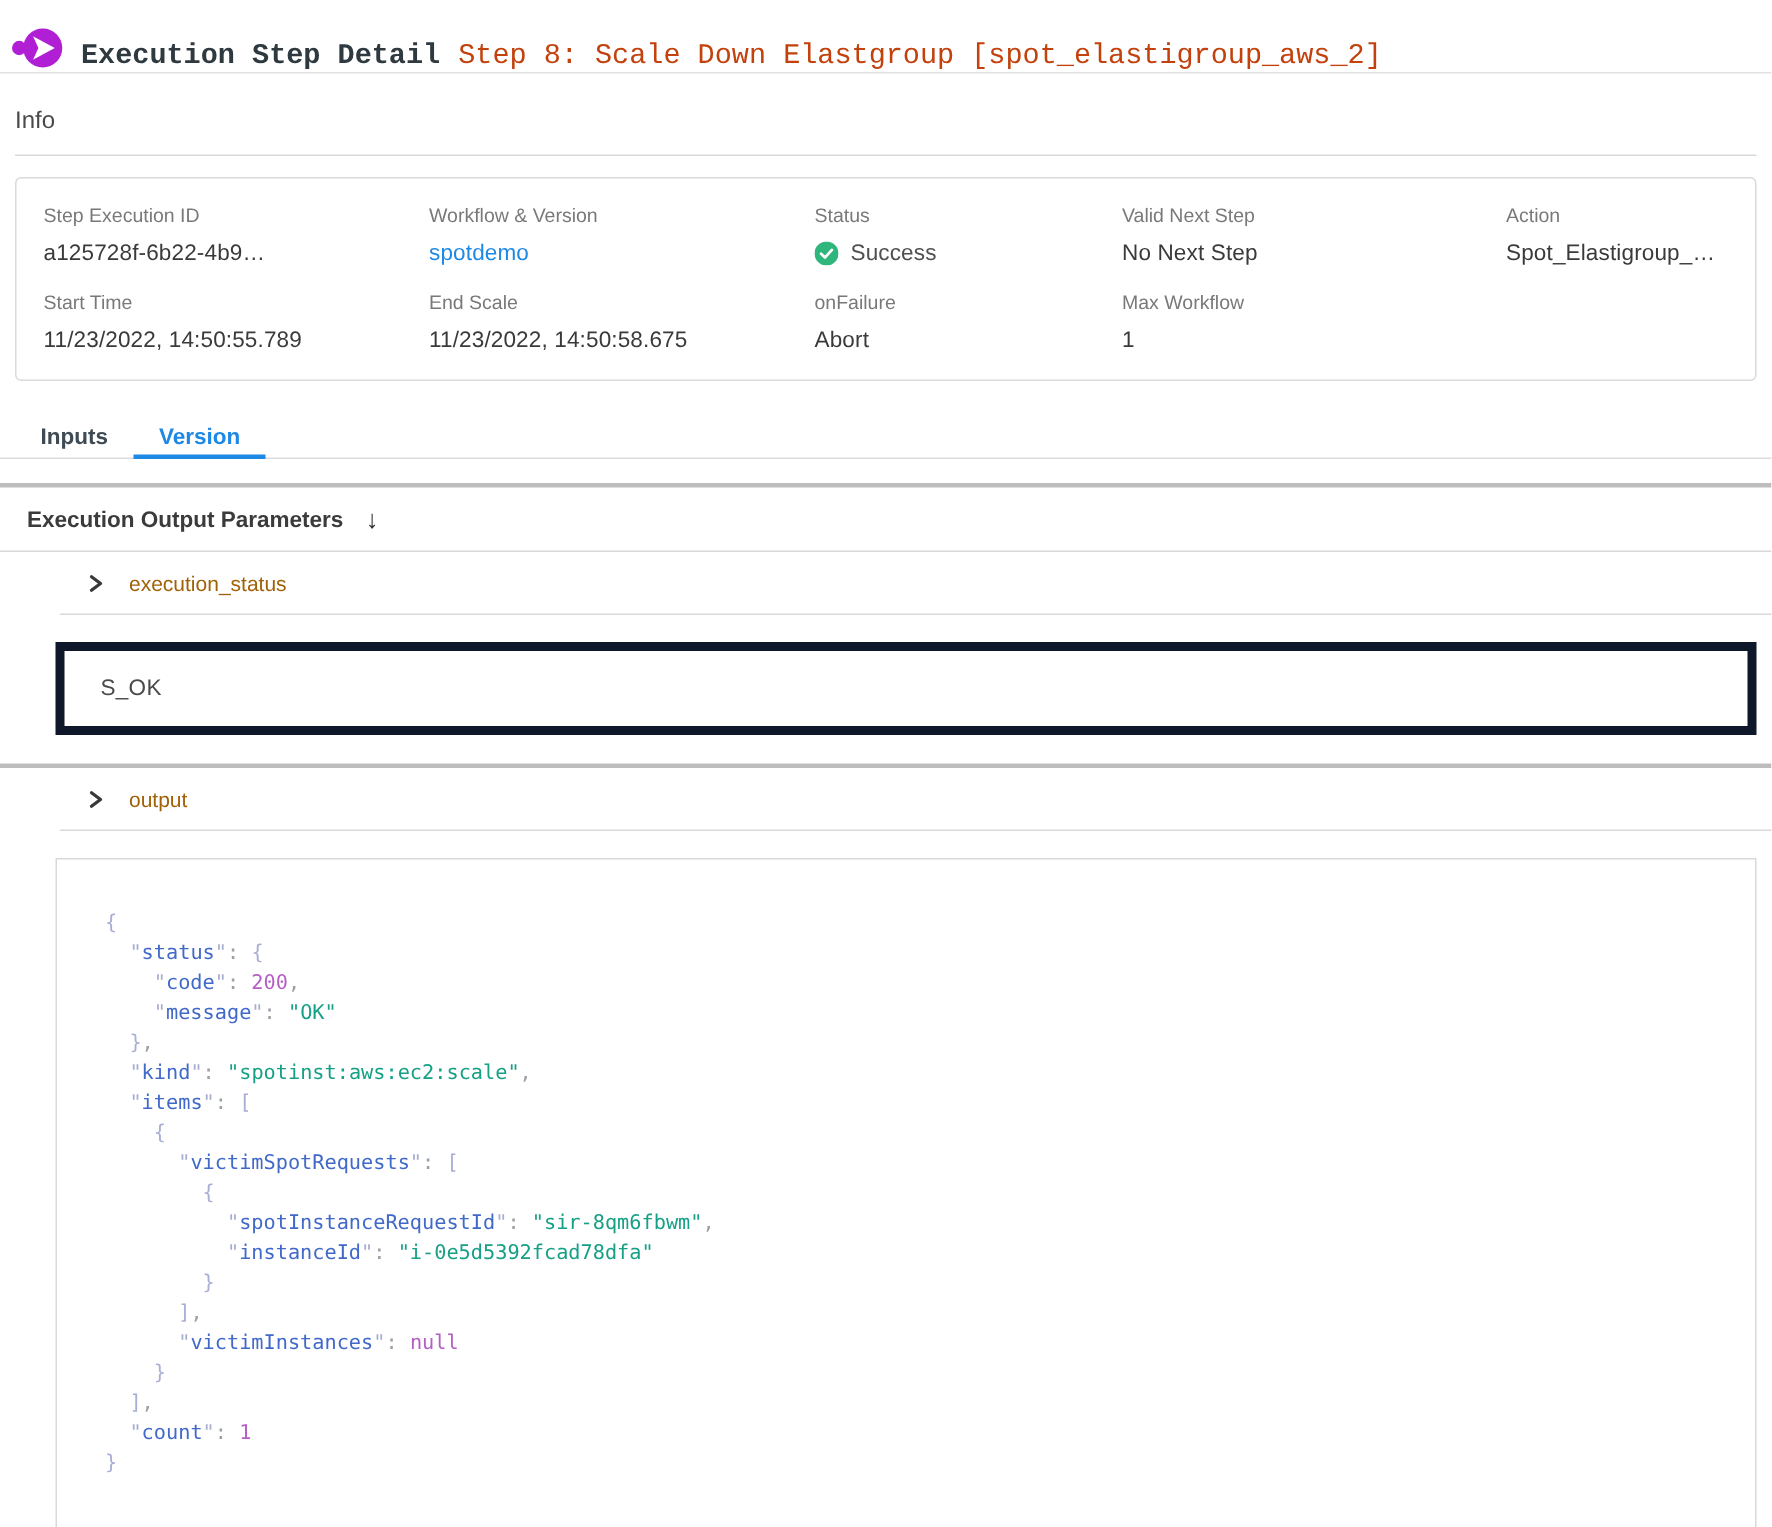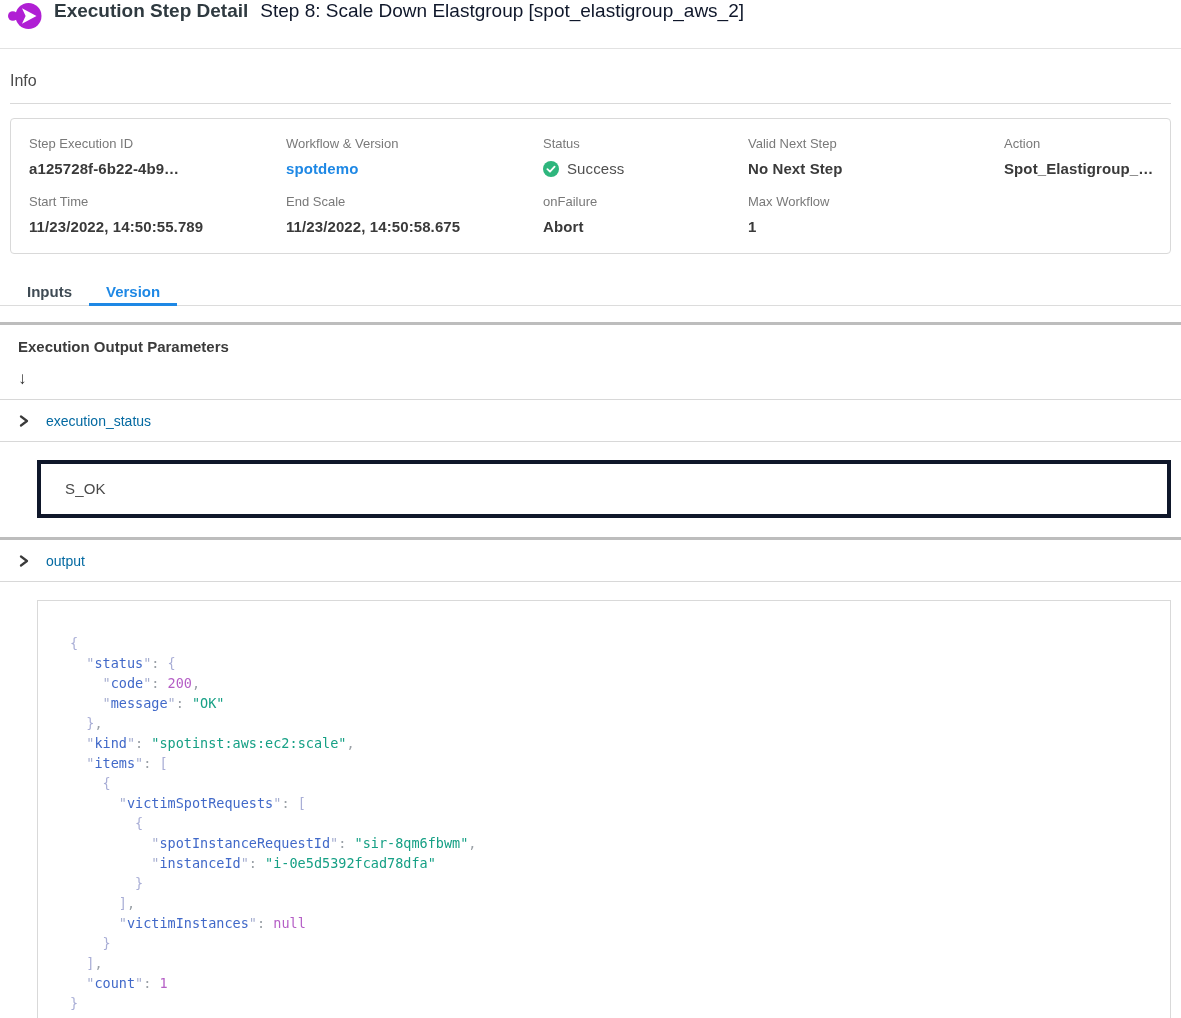--- a/index.html
+++ b/index.html
@@ -5,78 +5,79 @@
   * { box-sizing: border-box; }
   html,body { margin:0; padding:0; background:#fff; }
   body {
     width:1181px; height:1018px; overflow:hidden;
     font-family:"Liberation Sans","DejaVu Sans",sans-serif;
     color:#333;
   }
 
   
   .app-header {
-    display:flex; align-items:flex-start; gap:12px;
+    display:flex; align-items:flex-end; gap:12px;
     height:49px; padding:0 28px 0 8px;
     border-bottom:1px solid #e2e2e2;
+    font-family:Liberation Mono, monospace;
   }
   .logo { width:34px; height:32px; flex:0 0 auto; }
   .page-title { font-size:19px; font-weight:700; color:#2f3a40; white-space:nowrap; }
-  .page-subtitle { font-size:19px; font-weight:400; color:#0f172a; white-space:nowrap; }
+  .page-subtitle { font-size:19px; font-weight:400; color:#c2410c; white-space:nowrap; }
 
   
   .info-title {
     margin:0 10px; padding:23px 0 13px;
     border-bottom:1px solid #d9d9d9;
     font-size:16px; color:#4a4a4a;
   }
   .info-card {
     margin:14px 10px 0;
     border:1px solid #d9d9d9; border-radius:4px;
     padding:17px 0 18px 18px;
   }
   .info-grid {
     display:grid;
     grid-template-columns:257px 257px 205px 256px 1fr;
     row-gap:17px;
   }
   .f-label { font-size:13px; color:#797979; margin-bottom:9px; }
-  .f-value { font-size:15px; font-weight:700; color:#3a3a3a; letter-spacing:.1px; }
+  .f-value { font-size:15px; font-weight:400; color:#3a3a3a; letter-spacing:.1px; }
   .f-value.link { color:#1e88e5; cursor:pointer; }
   .f-value.status { font-weight:400; color:#4f4f4f; display:flex; align-items:flex-end; gap:8px; }
   .status-icon { width:16px; height:16px; display:inline-flex; }
 
   
   .tabs { display:flex; margin-top:25px; padding:0 10px; border-bottom:1px solid #dcdcdc; }
   .tab {
     padding:4px 17px 3px; font-size:15px; font-weight:600; color:#3f4b54;
     border-bottom:3px solid transparent; margin-bottom:-1px; cursor:pointer;
   }
   .tab.active { color:#1e88e5; border-bottom-color:#1e88e5; }
 
   
   .thick-divider { border-top:3px solid #bdbdbd; }
   .gap-16 { height:16px; }
   .panel-header {
-    display:flex; align-items:flex-start; gap:15px;
+    display:flex; align-items:flex-end; gap:15px;
     padding:13px 18px 12px;
     border-bottom:1px solid #d8d8d8;
-    font-size:15px; font-weight:700; color:#3b3b3b;flex-direction:column;
+    font-size:15px; font-weight:700; color:#3b3b3b;
   }
   .dl-arrow { font-size:17px; font-weight:700; color:#2f2f2f; cursor:pointer; line-height:1; }
   .accordion-row {
     display:flex; align-items:center; gap:17px;
     height:42px; padding:0 19px;
     border-bottom:1px solid #d8d8d8;
-    font-size:14px; color:#0369a1; cursor:pointer;
+    font-size:14px; color:#a16207; cursor:pointer;margin-left:40px;
   }
   .chev { display:inline-flex; width:10px; height:12px; }
   .content-pad { padding:18px 10px 19px 37px; }
   .value-box {
-    border:4px solid #0f172a;
+    border:6px solid #0f172a;
     padding:16px 24px 17px;
     font-size:15px; color:#4a4a4a; letter-spacing:.2px;
   }
 
   
   .code-box {
     margin:0; border:1px solid #d9d9d9;
     padding:32px 20px 44px 32px;
     font-family:"DejaVu Sans Mono","Liberation Mono",monospace;
     font-size:13.5px; line-height:20px;

